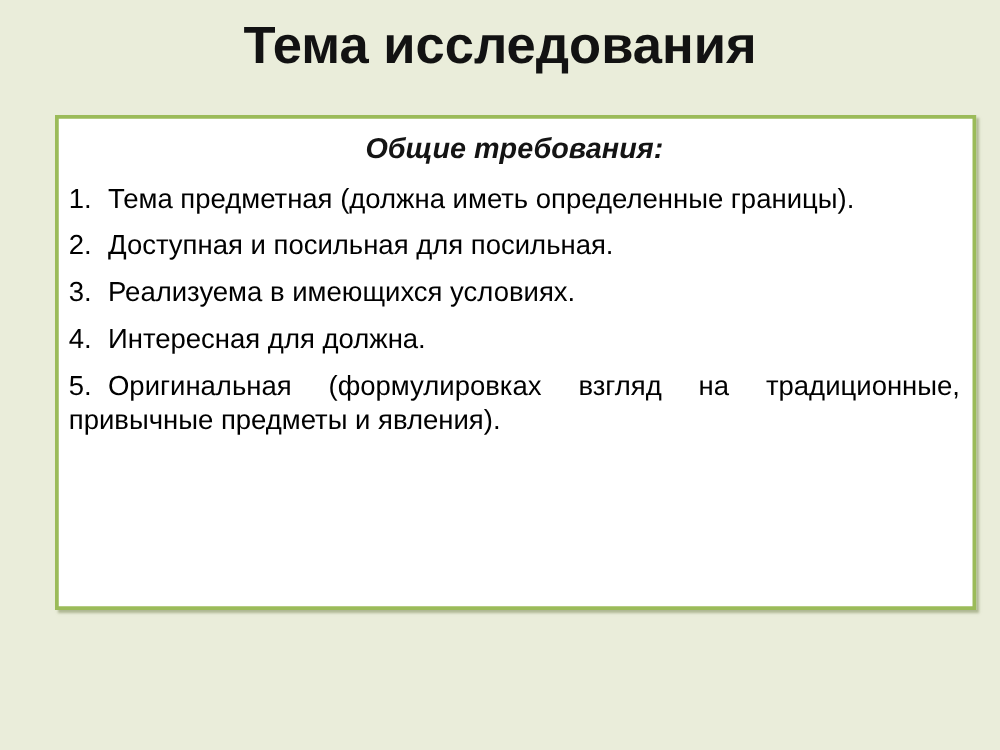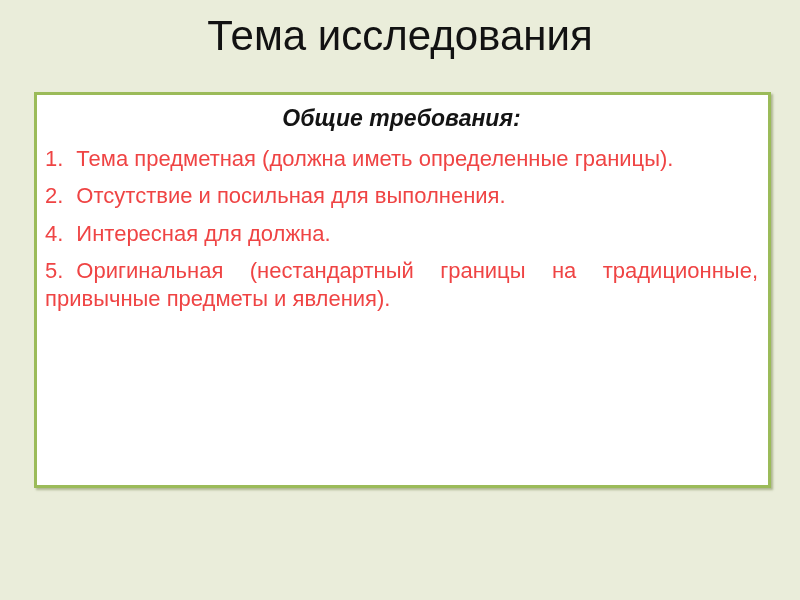--- a/index.html
+++ b/index.html
@@ -13,26 +13,26 @@
     font-family: "Liberation Sans", sans-serif;
     color: #161616;
     overflow: hidden;
     position: relative;
   }
   .slide-title {
     text-align: center;
     padding-top: 12px;
     font-size: 42px;
     line-height: 1.15;
-    font-weight: normal;
+    font-weight: bold;
     color: #121212;
   }
   .requirements-box {
     position: absolute;
-    left: 34px;
+    left: 44px;
     top: 92px;
     width: 737px;
     height: 396px;
     box-sizing: border-box;
     background: #FFFFFF;
     border: 3px solid #9BBB59;
     box-shadow: 2px 2px 2px rgba(125, 138, 88, 0.55);
     padding: 8px 10px 0 8px;
   }
   .box-heading {
@@ -42,46 +42,49 @@
     font-size: 23px;
     line-height: 1.2;
     margin: 2px 0 12px 0;
     color: #141414;
   }
   .req-item {
     font-size: 22px;
     line-height: 1.25;
     margin: 0 0 10px 0;
     text-align: justify;
-    color: #ef4444;
+    color: #000000;
   }
   .req-num {
     margin-right: 13px;
   }
 </style>
 </head>
 <body>
 
 <div class="slide-title">Тема исследования</div>
 
 <div class="requirements-box">
 
   <div class="box-heading">Общие требования:</div>
 
   <p class="req-item">
     <span class="req-num">1.</span><span>Тема предметная (должна иметь определенные границы).</span>
   </p>
 
   <p class="req-item">
-    <span class="req-num">2.</span><span>Отсутствие и посильная для выполнения.</span>
+    <span class="req-num">2.</span><span>Доступная и посильная для посильная.</span>
   </p>
 
+  <p class="req-item">
+    <span class="req-num">3.</span><span>Реализуема в имеющихся условиях.</span>
+  </p>
 
   <p class="req-item">
     <span class="req-num">4.</span><span>Интересная для должна.</span>
   </p>
 
   <p class="req-item">
-    <span class="req-num">5.</span><span>Оригинальная (нестандартный границы на традиционные, привычные предметы и явления).</span>
+    <span class="req-num">5.</span><span>Оригинальная (формулировках взгляд на традиционные, привычные предметы и явления).</span>
   </p>
 
 
 </div>
 
 </body></html>

